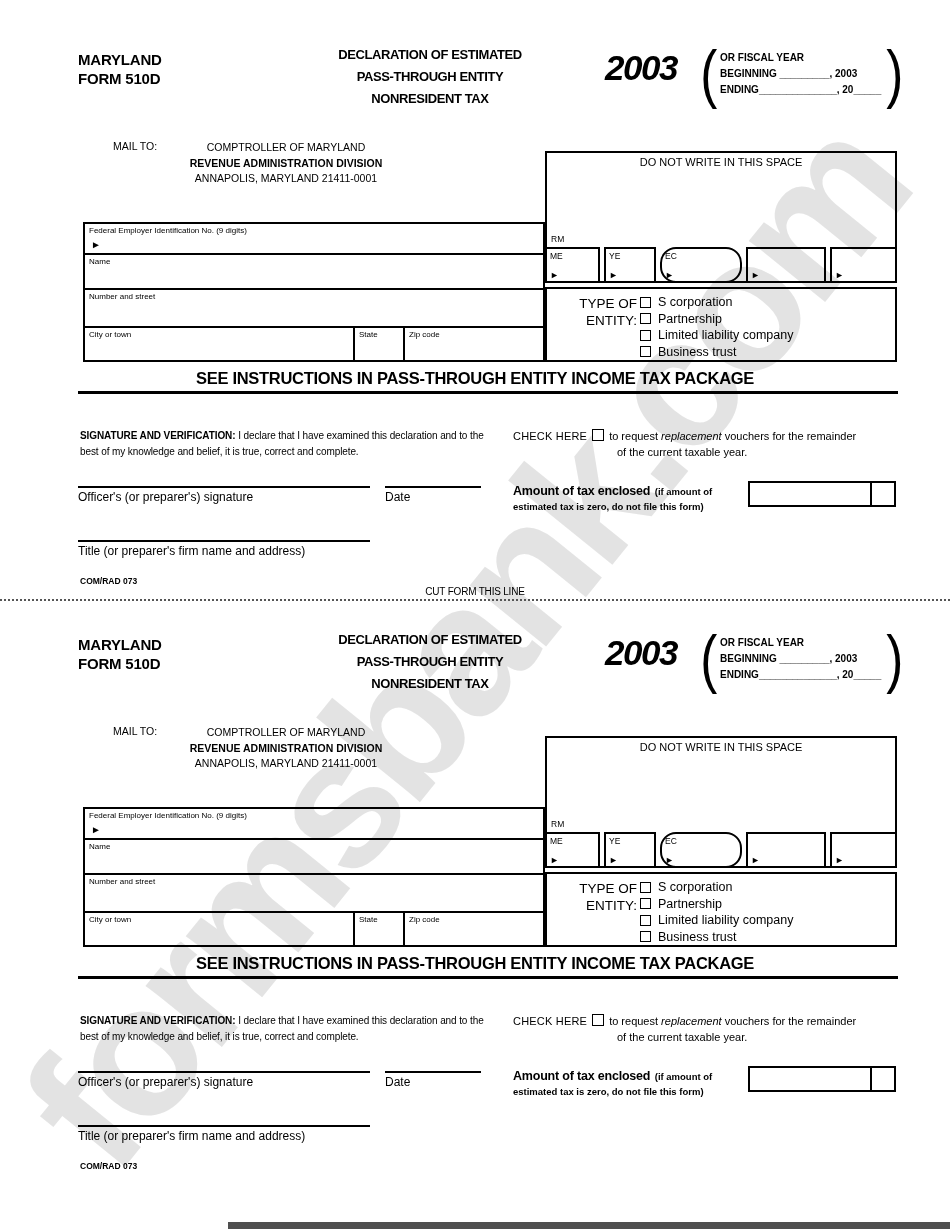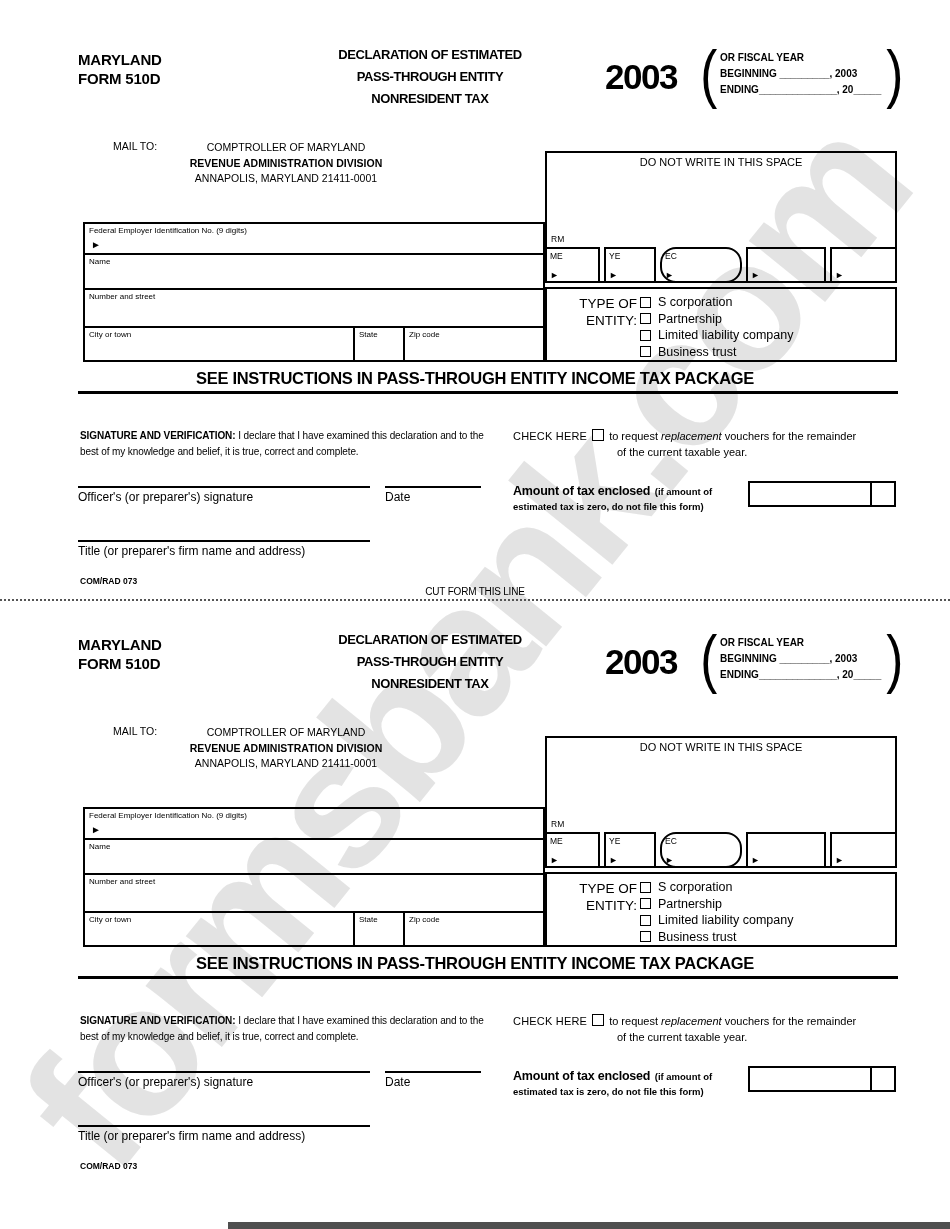--- a/index.html
+++ b/index.html
@@ -15,21 +15,21 @@
     font-size:185px; font-weight:bold; letter-spacing:-8px;
     color:#d2d2d2; opacity:.6; white-space:nowrap; pointer-events:none;
   }
   .copy { position:absolute; left:0; width:950px; height:585px; z-index:1; }
   #copy1 { top:40px; }
   #copy2 { top:625px; }
   .abs { position:absolute; }
 
   .hdr-form { left:78px; top:10px; font-size:15px; font-weight:bold; line-height:19px; letter-spacing:-0.2px; }
   .hdr-title { left:230px; top:4px; width:400px; text-align:center; font-weight:bold; font-size:13px; line-height:22px; letter-spacing:-0.4px; }
-  .hdr-year { left:605px; top:17px; font-size:35px; font-weight:bold; letter-spacing:-1.5px; }
+  .hdr-year { left:605px; top:8px; font-size:35px; font-weight:bold; letter-spacing:-1.5px;font-style:italic; }
   .fiscal { left:700px; top:2px; width:205px; height:70px; }
   .paren { position:absolute; top:-6px; font-size:64px; font-weight:normal; line-height:76px; transform:scaleX(0.8); }
   .paren-l { left:-2px; } .paren-r { right:0; }
   .fiscal-lines { position:absolute; left:20px; top:8px; font-size:10px; font-weight:bold; line-height:16px; white-space:nowrap; }
 
   .mailto-label { left:113px; top:100px; font-size:10.5px; }
   .mailto-block { left:166px; top:100px; width:240px; text-align:center; font-size:10.5px; line-height:15.5px; }
   .mailto-block .bold { font-weight:bold; }
 
   .dnw-box { left:545px; top:111px; width:352px; height:132px; border:2px solid #000; box-sizing:border-box; }

